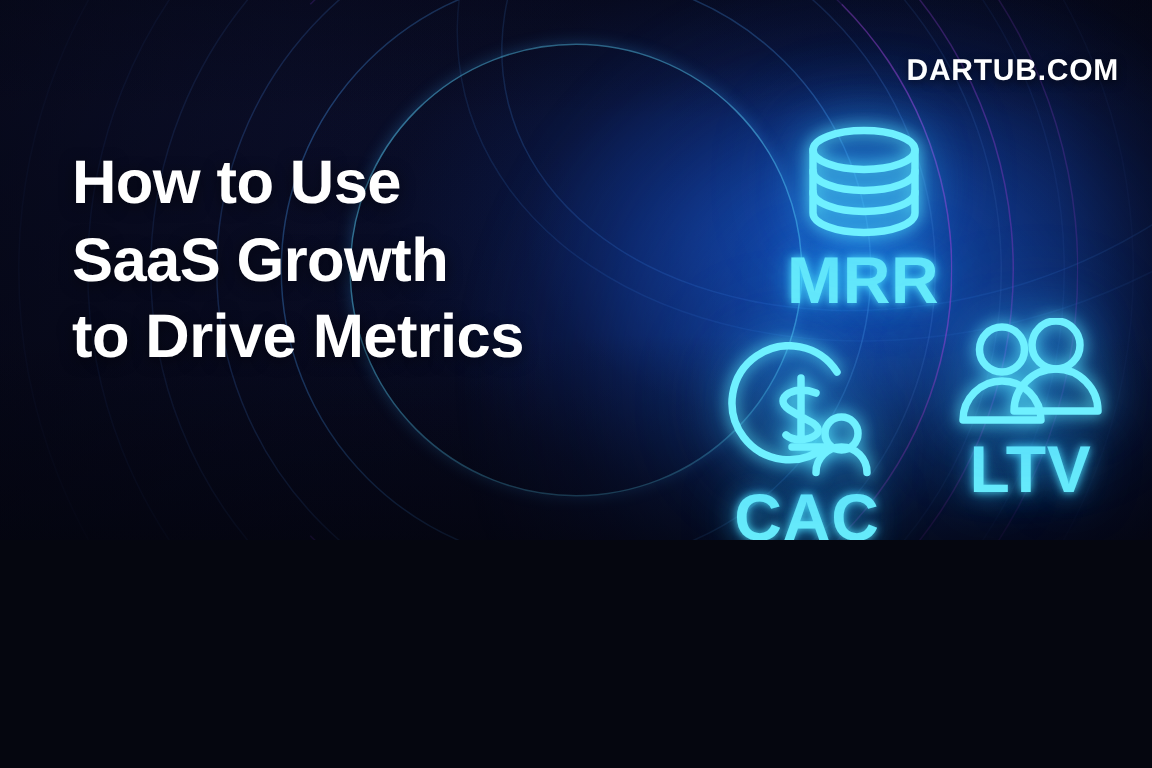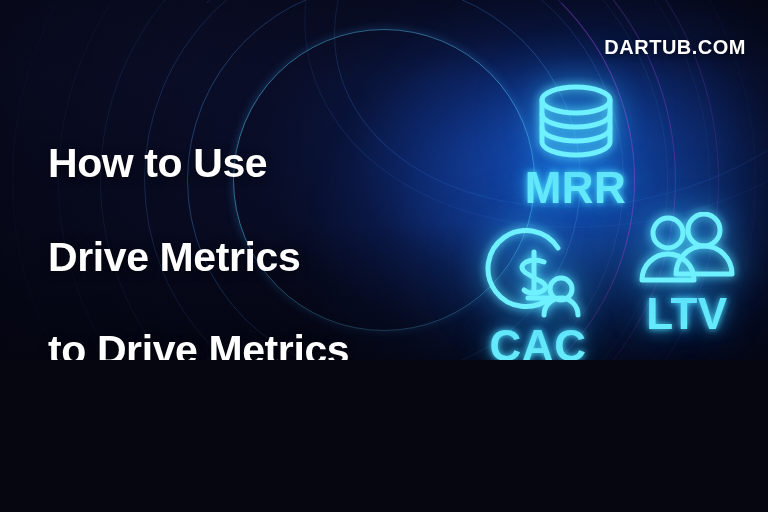--- a/index.html
+++ b/index.html
@@ -104,21 +104,21 @@
     left: 48px;
     top: 96px;
     width: 390px;
     color: #ffffff;
     font-size: 41px;
     font-weight: 700;
     line-height: 1.26;
     letter-spacing: -0.4px;
     text-shadow: 0 2px 10px rgba(0,0,0,0.55);
   }
-  .headline .ln { display: block; white-space: nowrap; margin-top: 42px; }
+  .headline .ln { display: block; white-space: nowrap; }
 
   
   .metric {
     position: absolute;
     text-align: center;
   }
   .metric .label {
     font-size: 44px;
     font-weight: 700;
     letter-spacing: 0.5px;
@@ -172,21 +172,21 @@
     <div class="ring-purple rp2"></div>
     <div class="ring-purple rp3"></div>
   </div>
 
   <div class="vignette"></div>
 
   <div class="brand">DARTUB.COM</div>
 
   <div class="headline">
     <span class="ln">How to Use</span>
-    <span class="ln">Drive Metrics</span>
+    <span class="ln">SaaS Growth</span>
     <span class="ln">to Drive Metrics</span>
   </div>
 
   <div class="metric metric-mrr">
     <svg class="glyph" width="104" height="80" viewBox="0 0 104 80">
       <ellipse class="neon-stroke" cx="52" cy="18" rx="34" ry="13"></ellipse>
       <path class="neon-stroke" d="M18 18 L18 60 A34 13 0 0 0 86 60 L86 18"></path>
       <path class="neon-stroke" d="M18 32 A34 13 0 0 0 86 32"></path>
       <path class="neon-stroke" d="M18 46 A34 13 0 0 0 86 46"></path>
     </svg>

